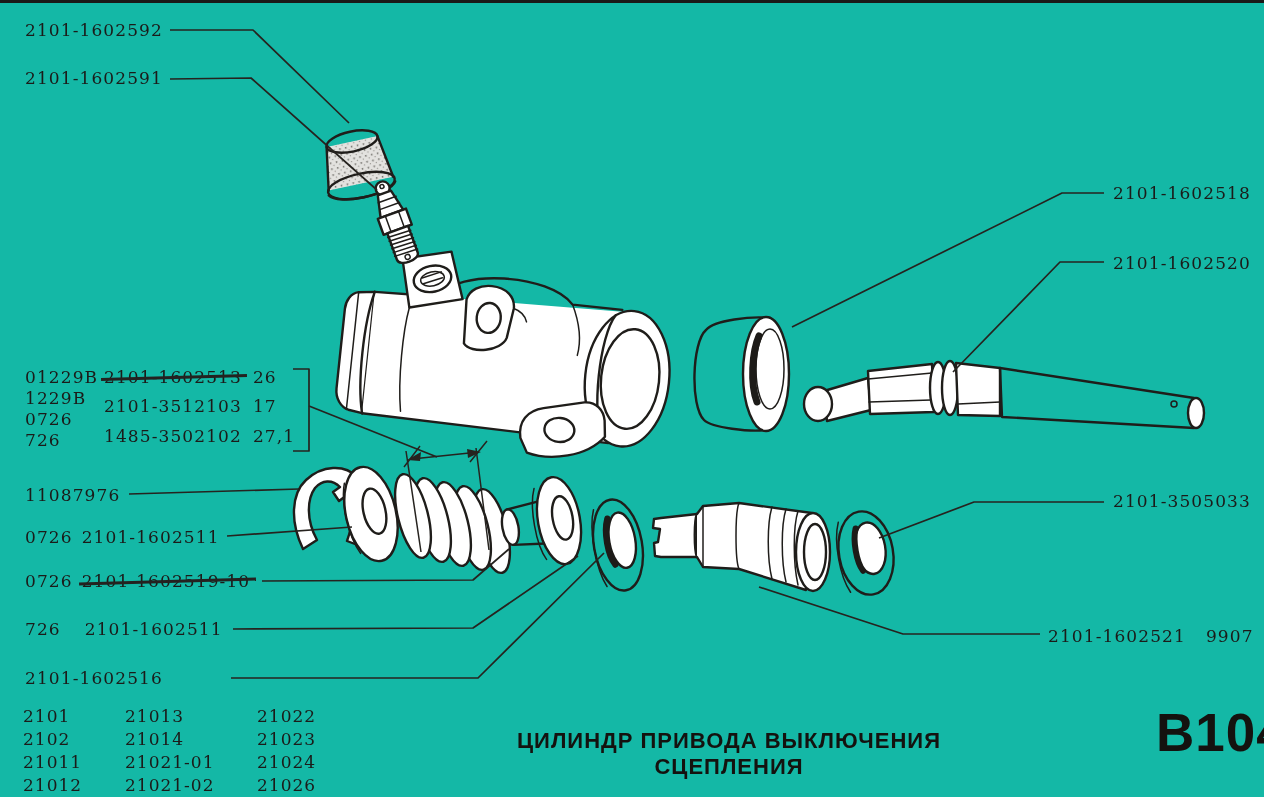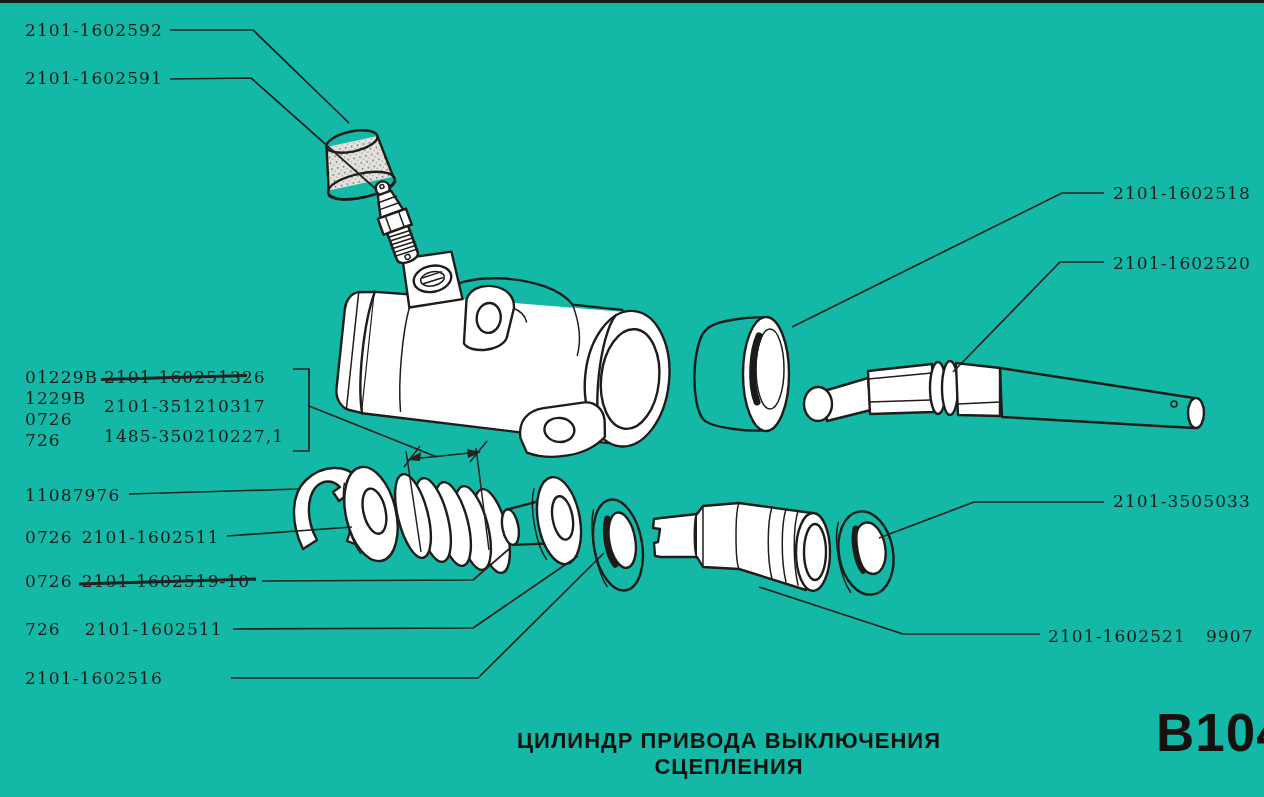--- a/index.html
+++ b/index.html
@@ -8,21 +8,21 @@
     overflow:hidden;font-family:"DejaVu Serif", serif;color:#1b1b19;
   }
   #scan-edge{position:absolute;left:0;top:0;width:1264px;height:3px;background:#1a1a18;}
   #art{position:absolute;left:0;top:0;z-index:1;}
   .plabel{
     position:absolute;z-index:2;font-size:17px;letter-spacing:1.1px;
     white-space:nowrap;font-weight:500;
   }
   .pfx{margin-right:9px;}
   .pfx-wide{margin-right:24px;}
-  .val{}
+  .val{margin-left:11px;}
   .struck{position:relative;display:inline-block;}
   .struck::after{
     content:"";position:absolute;left:-3px;right:-5px;top:46%;height:2.6px;
     background:#242220;transform:rotate(-1.6deg);
   }
   .models{
     position:absolute;left:23px;top:706px;z-index:2;
     display:grid;grid-template-columns:102px 132px 90px;grid-auto-rows:23px;
     font-size:17px;letter-spacing:1px;font-weight:500;
   }
@@ -262,16 +262,30 @@
   <div class="plabel" style="left:1113px;top:253px">
     <span>2101-1602520</span>
   </div>
   <div class="plabel" style="left:1113px;top:491px">
     <span>2101-3505033</span>
   </div>
   <div class="plabel" style="left:1048px;top:626px">
     <span>2101-1602521</span><span class="val" style="margin-left:20px">9907</span>
   </div>
 
+  <div class="models">
+    <span>2101</span>
+    <span>21013</span>
+    <span>21022</span>
+    <span>2102</span>
+    <span>21014</span>
+    <span>21023</span>
+    <span>21011</span>
+    <span>21021-01</span>
+    <span>21024</span>
+    <span>21012</span>
+    <span>21021-02</span>
+    <span>21026</span>
+  </div>
 
   <div id="title">ЦИЛИНДР ПРИВОДА ВЫКЛЮЧЕНИЯ СЦЕПЛЕНИЯ</div>
   <div id="pagecode">В104</div>
 </div>
 
 </body></html>

